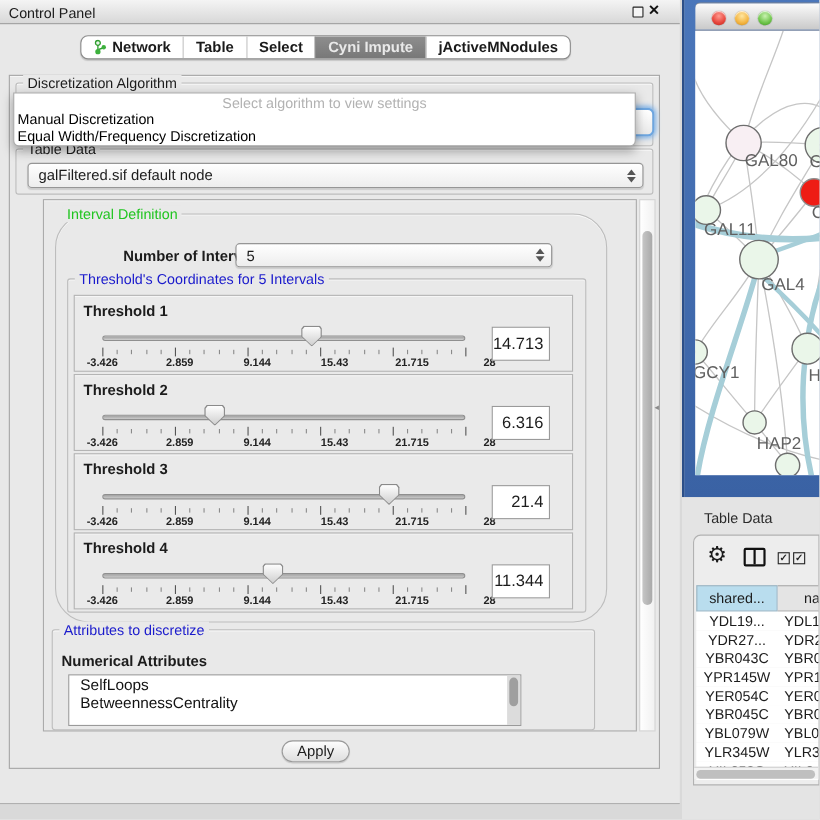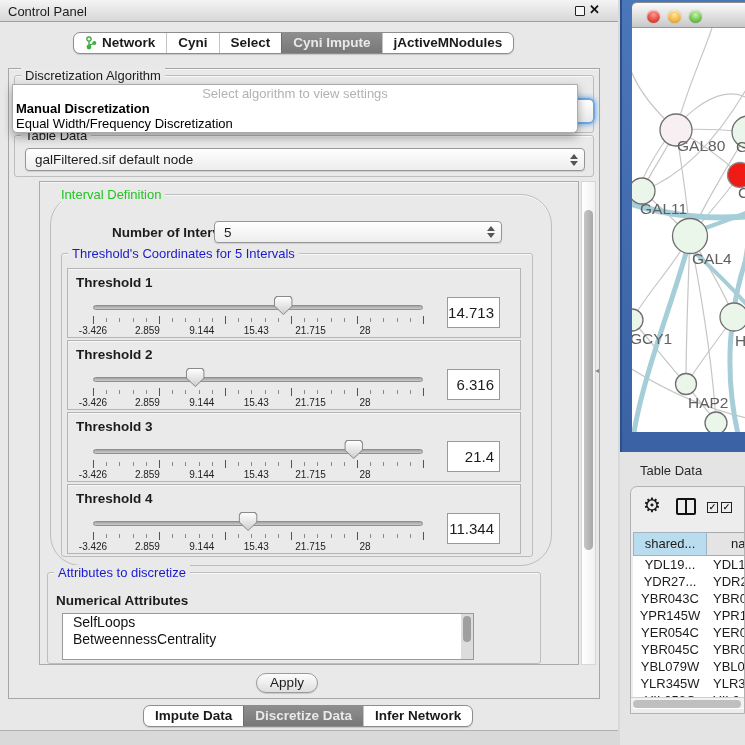--- a/index.html
+++ b/index.html
@@ -56,21 +56,21 @@
   .algo-combo-frag { left:530px; top:22px; width:50px; height:26px; border:2px solid #6ea6e0;
     border-radius:6px; background:linear-gradient(#ffffff,#e9e9e9);
     box-shadow:0 0 5px 1px #7ab0e8; }
 
   
   .popup { left:12px; top:84px; width:566px; height:49px; background:#fff;
     border:1px solid #ababab; border-radius:0 0 5px 5px;
     box-shadow:0 4px 10px rgba(0,0,0,0.35); z-index:60; padding-top:1px; }
   .popup-prompt { text-align:center; font-size:13px; color:#b2b2b2; height:15px; line-height:15px; }
   .popup-item { font-size:13px; padding-left:3px; height:15px; line-height:15px; color:#000; }
-  .popup-item.bold { font-weight:bold; }
+  .popup-item.bold { font-weight:normal; }
 
   
   .scroll-box { left:30px; top:112px; width:540px; height:484px; border:1px solid #ababab;
     background:#e9e9e9; box-shadow:inset 0 1px 0 #f5f5f5; }
   .vscroll { left:572px; top:112px; width:15px; height:484px; background:linear-gradient(90deg,#ffffff,#f1f1f1);
     border:1px solid #d6d6d6; }
   .vscroll .vthumb { position:absolute; left:2px; top:28px; width:9px; height:340px;
     border-radius:5px; background:linear-gradient(90deg,#c6c6c6,#a9a9a9); }
 
   
@@ -82,22 +82,22 @@
   .thumb-rail { position:absolute; left:25px; top:27px; width:330px; height:0; }
   .thumb { position:absolute; transform:translateX(-50%); width:19px; height:19px;
     clip-path:polygon(12% 0%,88% 0%,100% 15%,100% 52%,50% 100%,0% 52%,0% 15%);
     background:#8a8a8a; }
   .thumb::after { content:''; position:absolute; inset:1px;
     clip-path:polygon(12% 0%,88% 0%,100% 15%,100% 52%,50% 100%,0% 52%,0% 15%);
     background:linear-gradient(#fefefe,#cfcfcf); }
   .ticks { position:absolute; left:25px; top:47px; width:330px; height:8px; }
   .tick { position:absolute; top:2px; width:1px; height:4px; background:#8a8a8a; }
   .tick.major { top:0; height:8px; background:#555; }
-  .tick-labels { position:absolute; left:25px; top:56px; width:272px; height:11px;
-    font-size:10px; font-weight:normal; color:#222; }
+  .tick-labels { position:absolute; left:25px; top:56px; width:352px; height:11px;
+    font-size:10px; font-weight:bold; color:#222; }
   .tick-labels span { position:absolute; transform:translateX(-50%); white-space:nowrap; }
   .tick-labels span:nth-child(1){left:0%;} .tick-labels span:nth-child(2){left:20%;}
   .tick-labels span:nth-child(3){left:40%;} .tick-labels span:nth-child(4){left:60%;}
   .tick-labels span:nth-child(5){left:80%;} .tick-labels span:nth-child(6){left:100%;}
   .value-box { position:absolute; left:379px; top:28px; width:53px; height:31px;
     background:#fff; border:1px solid #9a9a9a; font-size:15px; line-height:29px;
     text-align:right; padding-right:5px; }
 
   
   .attr-header { position:absolute; left:8px; top:20px; font-size:13.5px; font-weight:bold; }
@@ -171,21 +171,21 @@
       <svg width="12" height="14" viewBox="0 0 12 14">
         <line x1="4" y1="4" x2="4" y2="10" stroke="#2f9e2f" stroke-width="1.2"></line>
         <line x1="4.5" y1="9" x2="9" y2="7.5" stroke="#2f9e2f" stroke-width="1.2"></line>
         <circle cx="4" cy="3" r="2.2" fill="#e8f6e8" stroke="#2f9e2f" stroke-width="1.2"></circle>
         <circle cx="4" cy="11" r="2.4" fill="#3db13d"></circle>
         <circle cx="9.3" cy="7" r="2" fill="#3db13d"></circle>
       </svg>
       <span>Network</span>
     </div>
     <div class="seg">
-        <span>Cyni</span>
+        <span>Table</span>
       </div>
     <div class="seg">
         <span>Select</span>
       </div>
     <div class="seg active">
         <span>Cyni Impute</span>
       </div>
     <div class="seg">
         <span>jActiveMNodules</span>
       </div>
@@ -415,31 +415,20 @@
       </div>
     </div>
 
     <div class="vscroll abs" style="position:absolute;">
         <div class="vthumb"></div>
       </div>
 
     <div class="abs apply-btn">Apply</div>
   </div>
 
-  <div class="abs segmented bottom-tabs">
-    <div class="seg">
-        <span>Impute Data</span>
-      </div>
-    <div class="seg active">
-        <span>Discretize Data</span>
-      </div>
-    <div class="seg">
-        <span>Infer Network</span>
-      </div>
-  </div>
 </div>
 
 <div class="abs popup">
   <div class="popup-prompt">Select algorithm to view settings</div>
   <div class="popup-item bold">Manual Discretization</div>
   <div class="popup-item">Equal Width/Frequency Discretization</div>
 </div>
 
 <div class="abs divider-arrow">◂</div>
 

